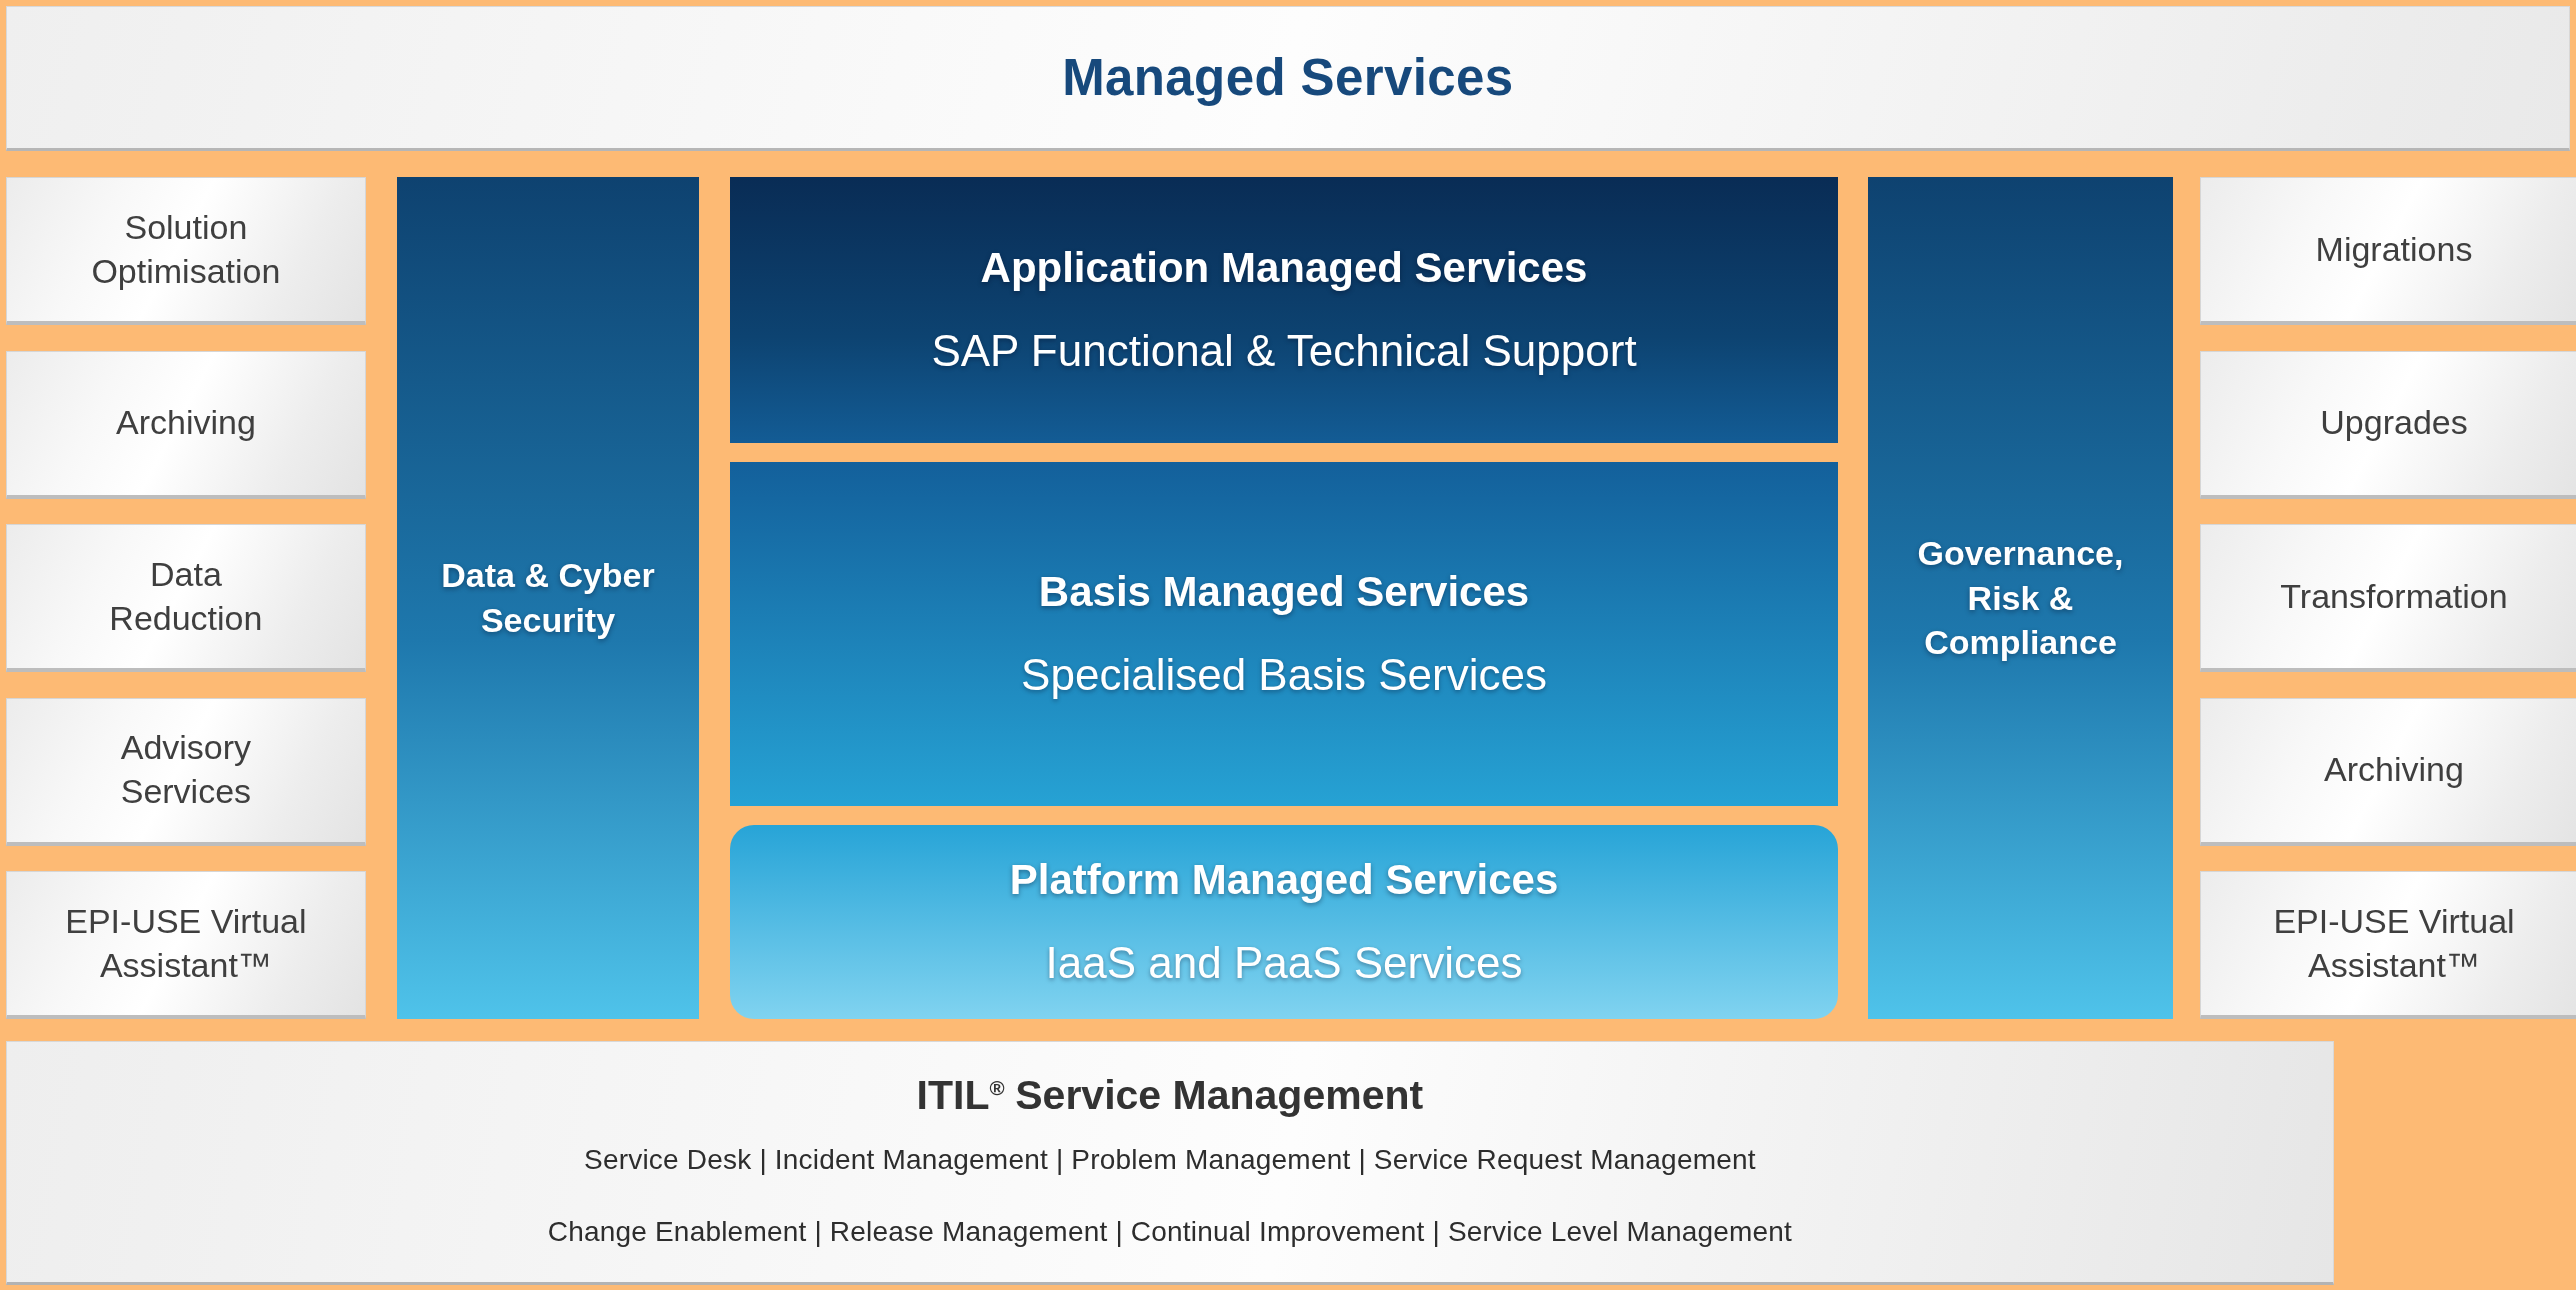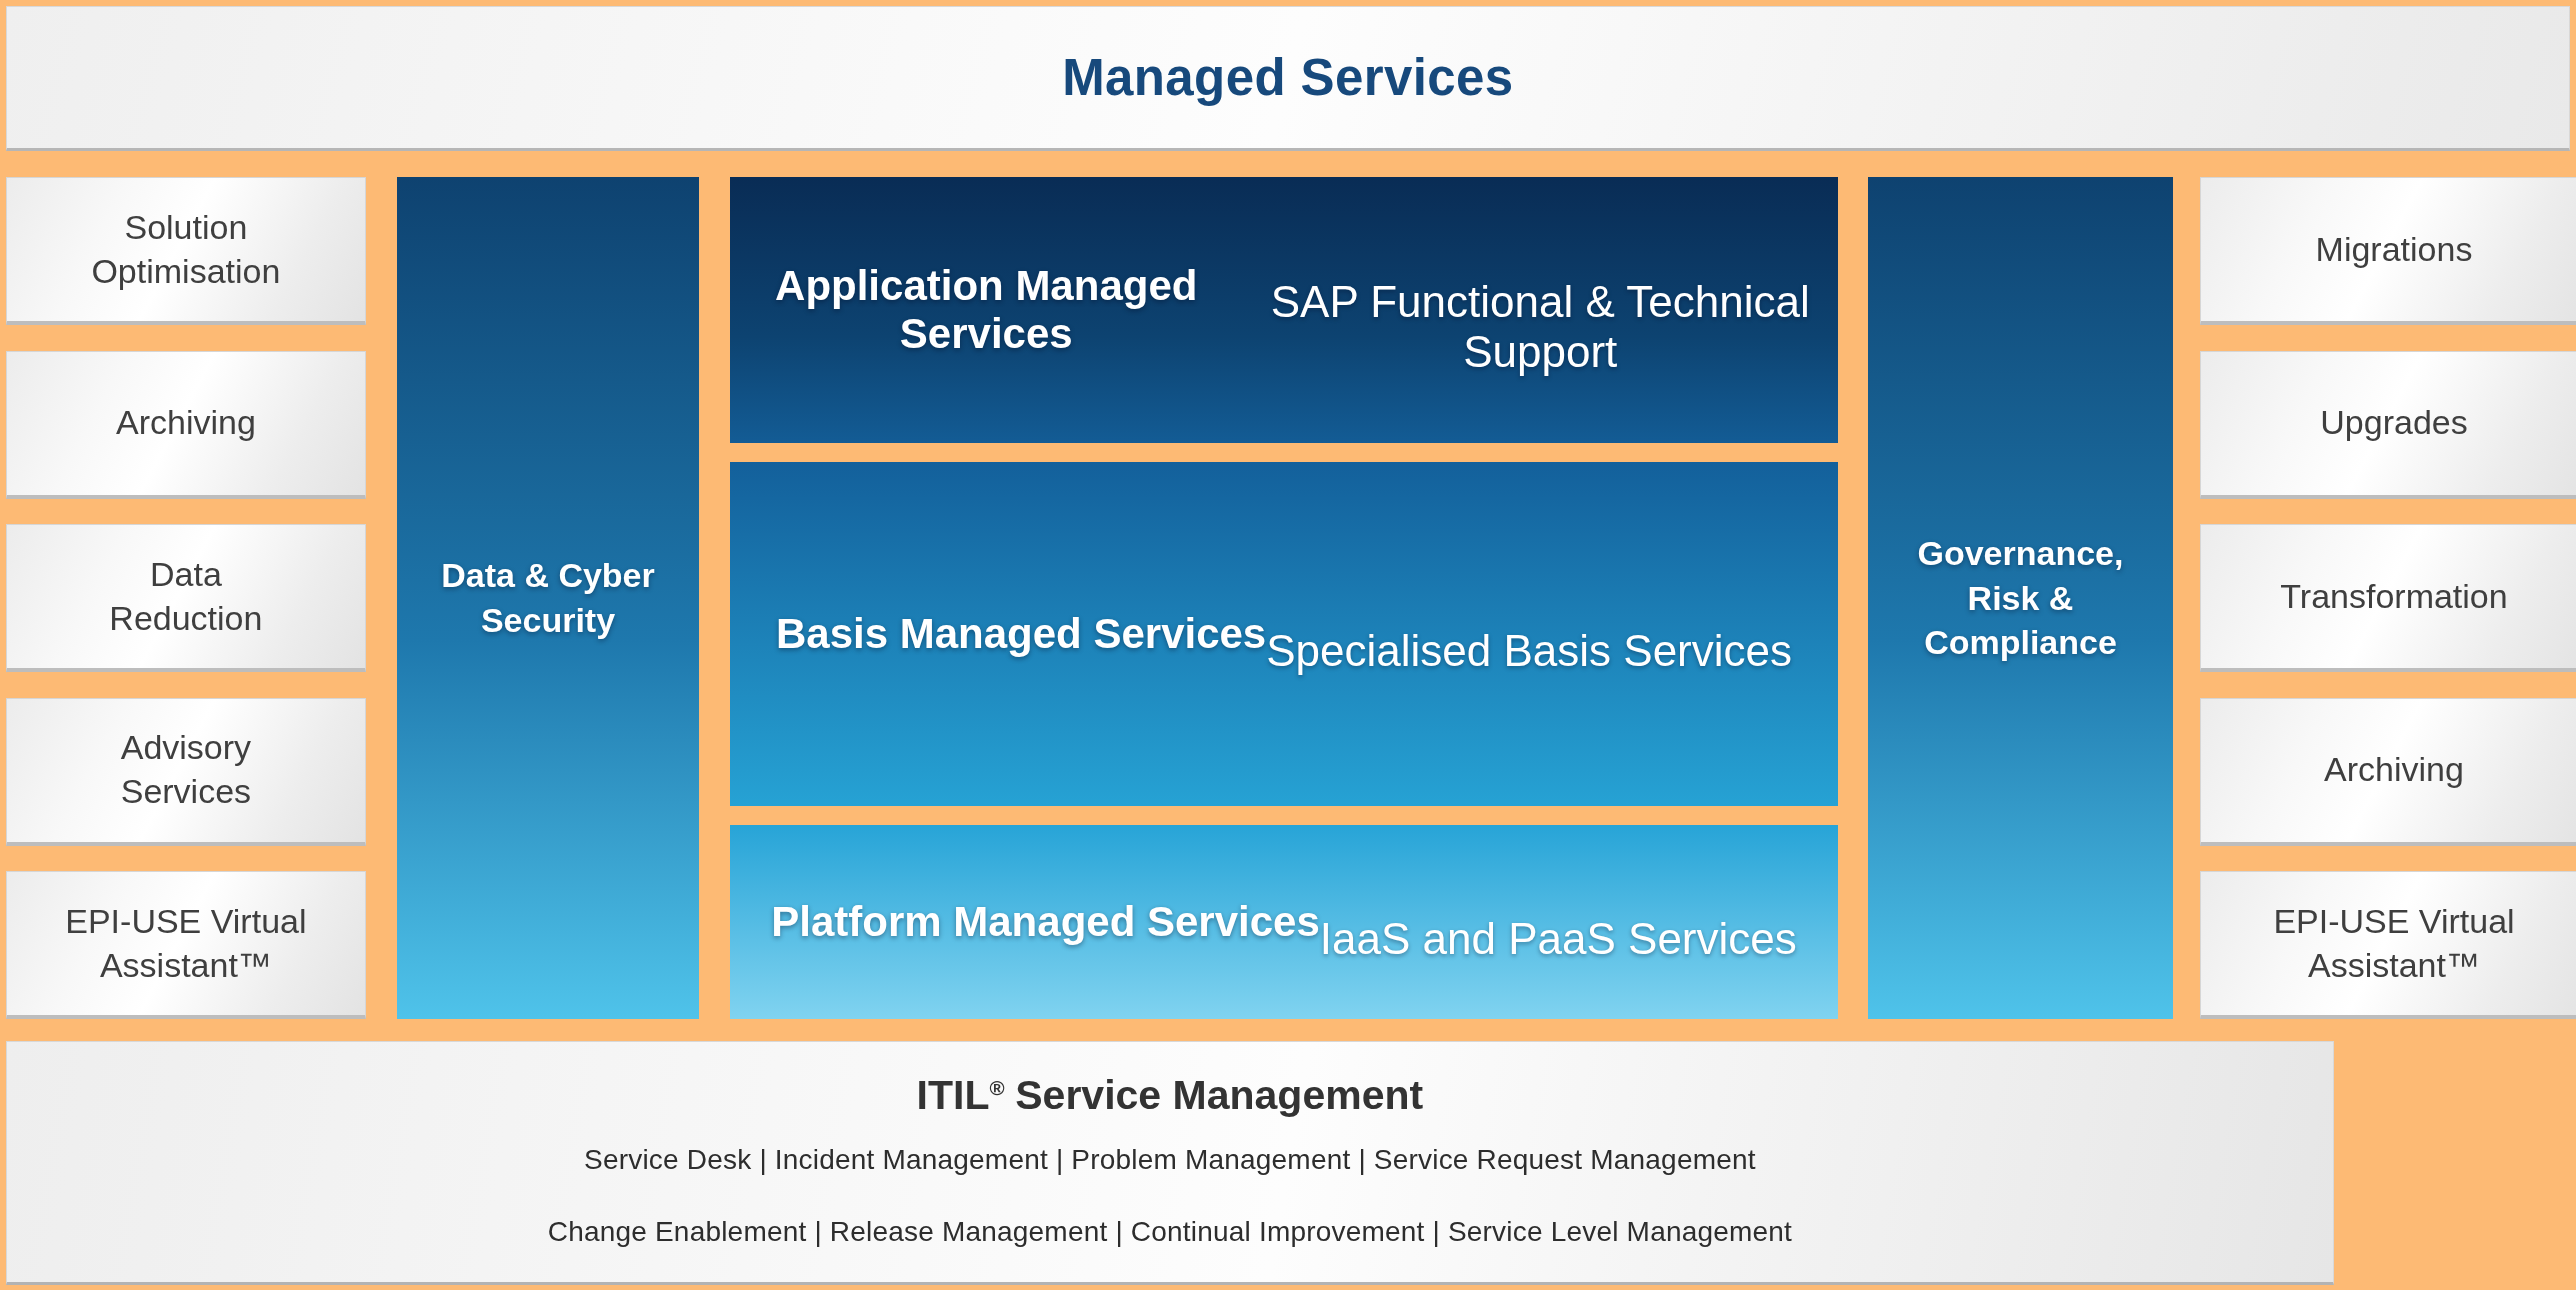--- a/index.html
+++ b/index.html
@@ -52,32 +52,32 @@
     white-space: pre-line; color: #ffffff; font-size: 34px; font-weight: 700; line-height: 1.32;
     text-shadow: 0 2.2px 5.1px rgba(0, 10, 35, 0.38);
   }
 
   
   .center-col {
     position: absolute; left: 730px; top: 177px; width: 1108px; height: 842px;
     display: flex; flex-direction: column; justify-content: space-between;
   }
   .blue-box {
-    display: flex; flex-direction: row; align-items: center; justify-content: center;
+    display: flex; flex-direction: column; align-items: center; justify-content: center;
     text-align: center; color: #fff;
   }
   .blue-box .box-title {
     font-size: 42px; font-weight: 700; text-shadow: 0 2.2px 5.1px rgba(0, 10, 35, 0.4);
   }
   .blue-box .box-subtitle {
     margin-top: 34px; font-size: 44px; font-weight: 400; text-shadow: 0 1.5px 4.4px rgba(0, 10, 35, 0.35);
   }
   .box-application { height: 266px; background: linear-gradient(180deg, #092c55 0%, #0d4371 60%, #135c95 100%); }
   .box-basis       { height: 344px; background: linear-gradient(180deg, #13609b 0%, #26a2d4 100%); }
-  .box-platform    { height: 194px; background: linear-gradient(180deg, #27a4d7 0%, #80d3f0 100%); }
+  .box-platform    { height: 194px; background: linear-gradient(180deg, #27a4d7 0%, #80d3f0 100%); border-radius: 24px; }
 
   
   .footer-band {
     left: 5.9px; top: 1041px; width: 2328px; height: 244px;
     background: linear-gradient(100deg, #eeeeee 0%, #f9f9f9 40%, #fdfdfd 55%, #e6e6e6 100%);
     border: 1.5px solid #d8d8d8; border-bottom: 3.7px solid #b3b3b3;
     text-align: center; box-sizing: border-box;
   }
   .itil-title {
     padding-top: 22px; font-size: 41px; line-height: 48px; font-weight: 700; color: #333333;

